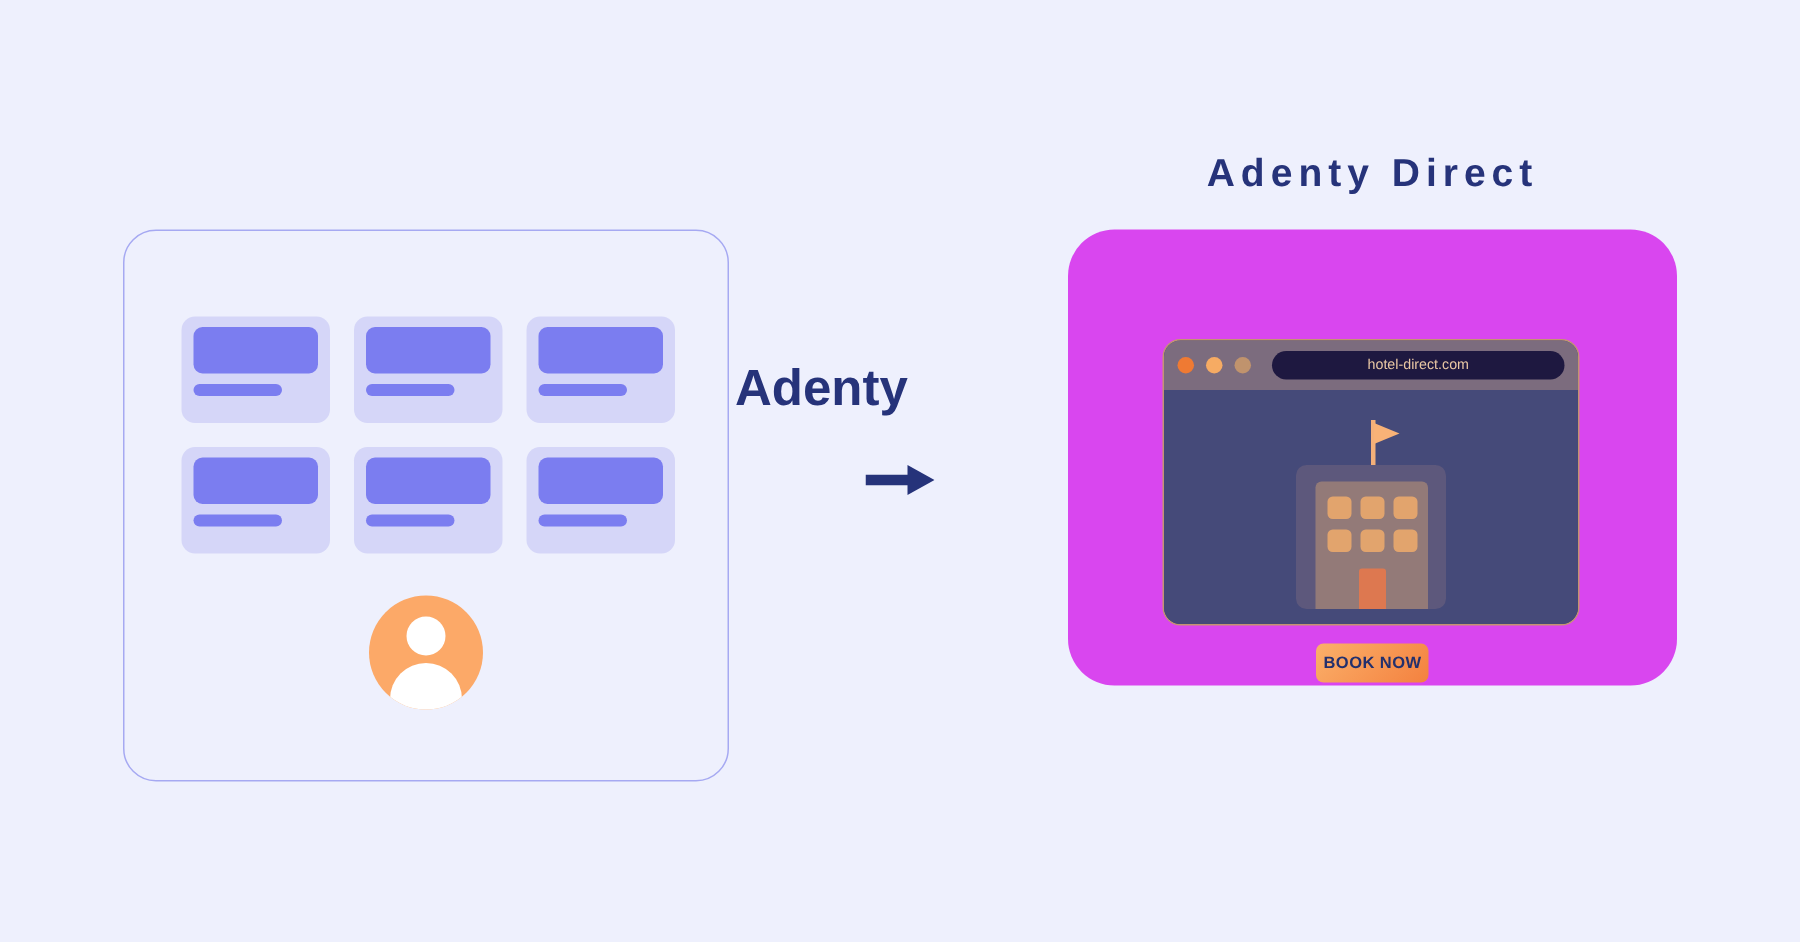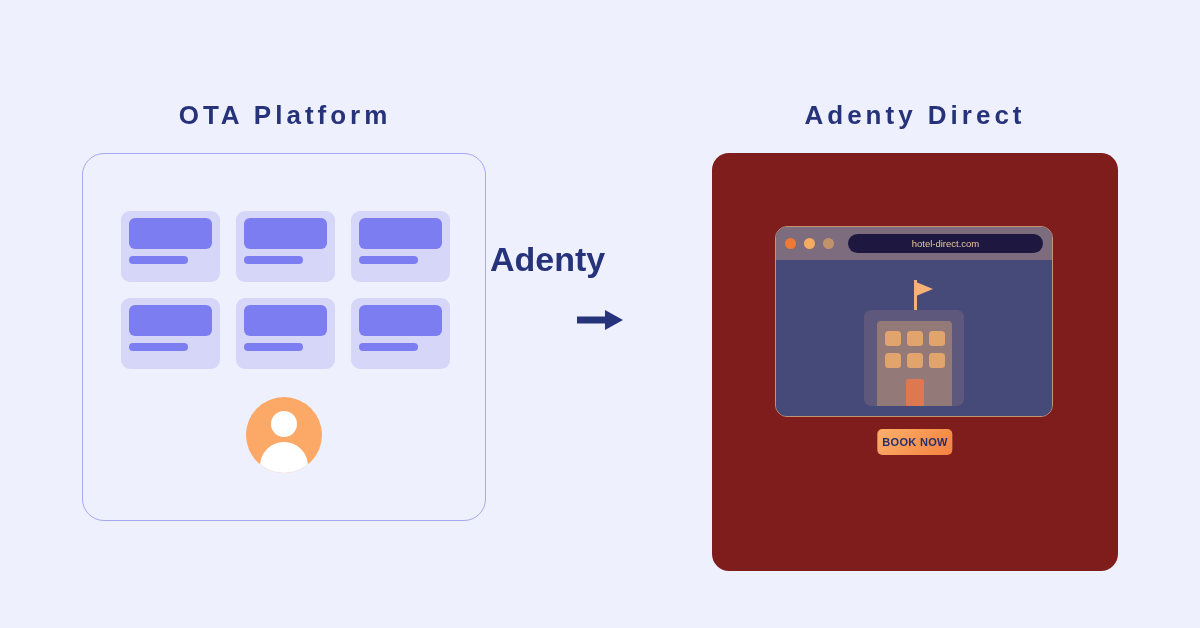--- a/index.html
+++ b/index.html
@@ -131,23 +131,23 @@
     height: 24px;
     display: block;
   }
 
   
   #hotel-panel {
     position: absolute;
     left: 712px;
     top: 153px;
     width: 406px;
-    height: 418px;
-    background: #7f1d1d;
-    border-radius: 17px;
+    height: 304px;
+    background: #d946ef;
+    border-radius: 31px;
   }
   #browser {
     position: absolute;
     left: 63px;
     top: 73px;
     width: 278px;
     height: 191px;
     border: 1.5px solid #c49471;
     border-radius: 12px;
     background: #454a79;
@@ -273,21 +273,20 @@
     letter-spacing: 0.3px;
     font-family: "Liberation Sans", sans-serif;
     cursor: pointer;
   }
 </style>
 </head>
 <body>
 
 <div class="stage">
 
-  <div class="panel-title" id="ota-title">OTA Platform</div>
 
   <div id="ota-panel">
     <div class="card-grid">
       <div class="ota-card">
         <div class="block"></div>
         <div class="bar"></div>
       </div>
       <div class="ota-card">
         <div class="block"></div>
         <div class="bar"></div>

